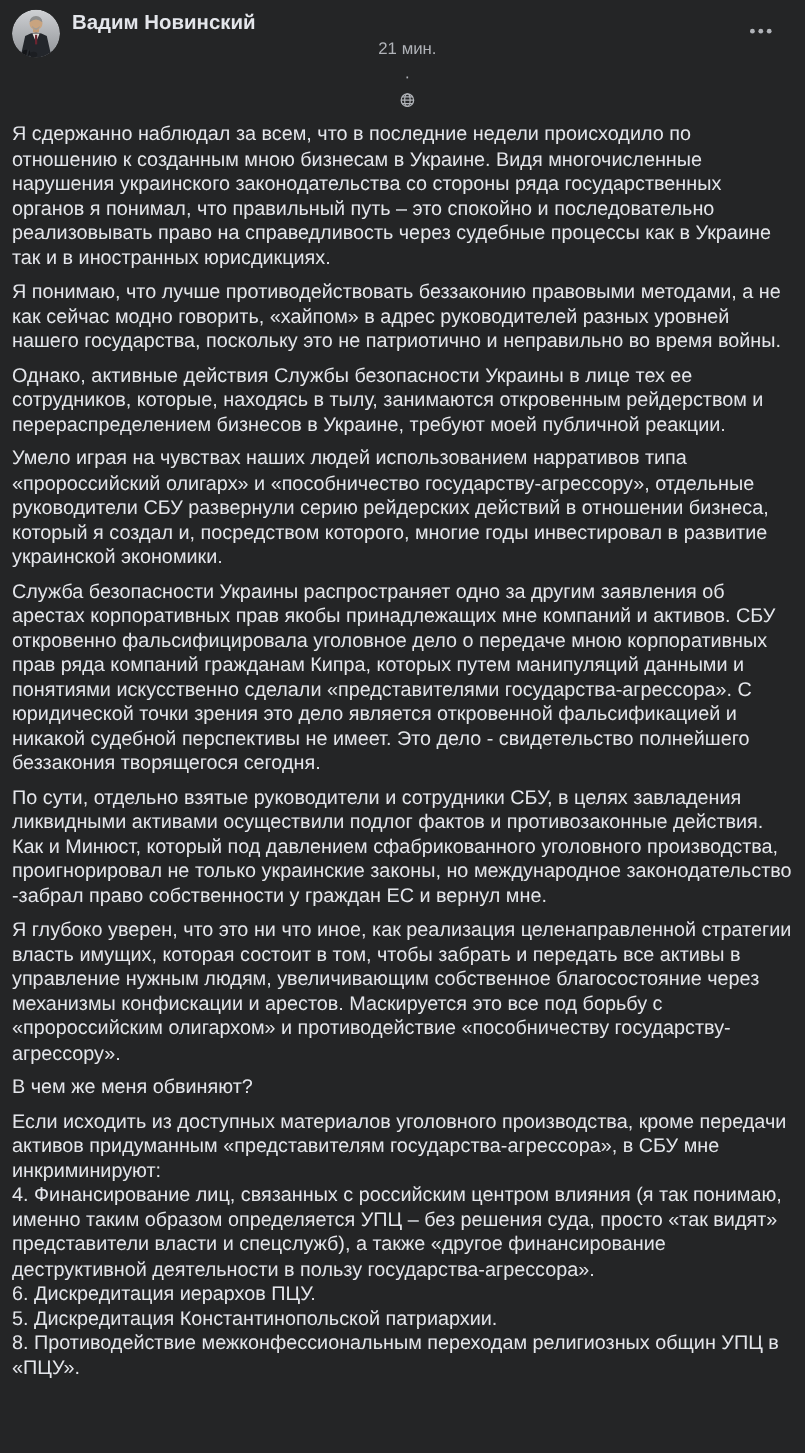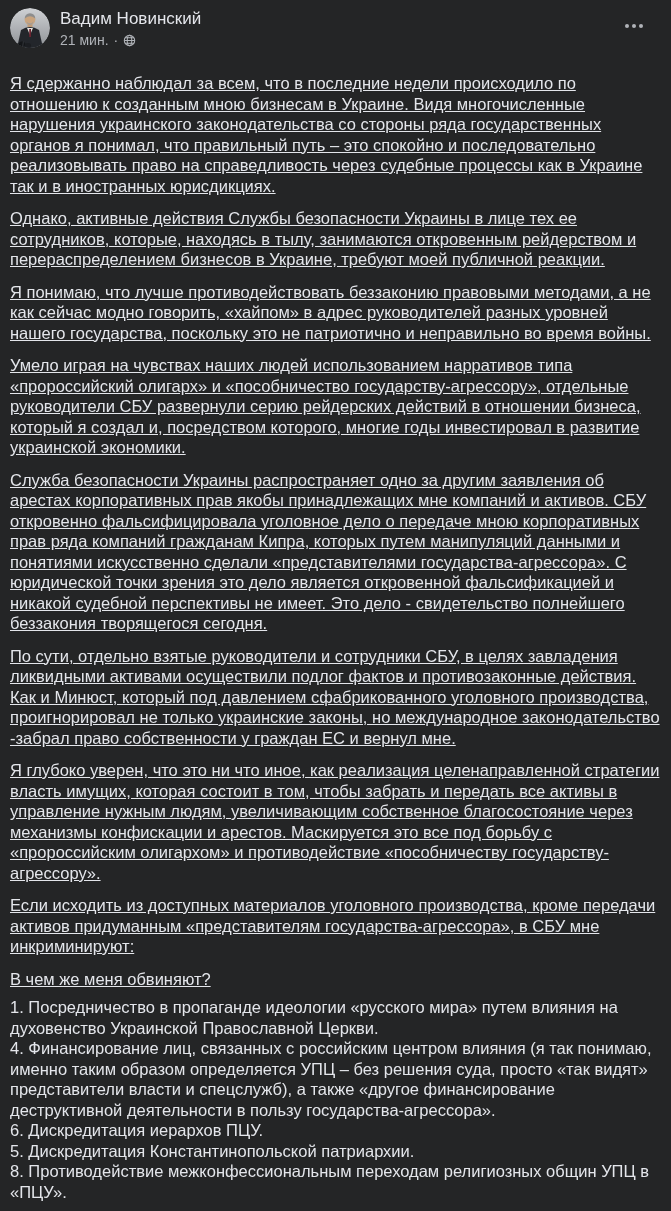--- a/index.html
+++ b/index.html
@@ -29,33 +29,34 @@
     flex-shrink: 0;
     cursor: pointer;
   }
   .avatar svg { display: block; }
   .header-info {
     margin-left: 10px;
     flex-grow: 1;
   }
   .author {
     font-size: 17px;
-    font-weight: 400;
+    font-weight: 700;
     color: #e4e6eb;
     line-height: 22px;
     cursor: pointer;
   }
   .meta-row {
     display: flex;
     align-items: center;
     gap: 5px;
     font-size: 14px;
     color: #b0b3b8;
     line-height: 18px;
     margin-top: 1px;
+    flex-direction: column;
   }
   .globe { display: inline-flex; align-items: center; }
   .more-btn {
     margin-left: auto;
     margin-top: 10px;
     margin-right: 8px;
     padding: 6px;
     border-radius: 50%;
     cursor: pointer;
     display: flex;
@@ -69,21 +70,21 @@
     background: #b0b3b8;
     display: block;
   }
   
   .post-body {
     padding: 8px 10px 10px 10px;
     font-size: 16.5px;
     line-height: 20.5px;
     color: #e4e6eb;
   }
-  .para { margin: 12px 0 8px 0; text-decoration: underline; }
+  .para { margin: 0 0 8px 0; }
   .para.no-gap { margin-bottom: 0; }
   .list-line { margin: 0; }
   .list-block { margin: 0 0 8px 0; }
 </style>
 </head>
 <body>
 
 <div class="post">
 
   <div class="post-header">
@@ -146,31 +147,30 @@
           <i></i>
           <i></i>
           <i></i>
         </span>
     </div>
 
   </div>
 
   <div class="post-body">
     <p class="para">Я сдержанно наблюдал за всем, что в последние недели происходило по отношению к созданным мною бизнесам в Украине. Видя многочисленные нарушения украинского законодательства со стороны ряда государственных органов я понимал, что правильный путь – это спокойно и последовательно реализовывать право на справедливость через судебные процессы как в Украине так и в иностранных юрисдикциях.</p>
+    <p class="para">Я понимаю, что лучше противодействовать беззаконию правовыми методами, а не как сейчас модно говорить, «хайпом» в адрес руководителей разных уровней нашего государства, поскольку это не патриотично и неправильно во время войны.</p>
     <p class="para">Однако, активные действия Службы безопасности Украины в лице тех ее сотрудников, которые, находясь в тылу, занимаются откровенным рейдерством и перераспределением бизнесов в Украине, требуют моей публичной реакции.</p>
-    <p class="para">Я понимаю, что лучше противодействовать беззаконию правовыми методами, а не как сейчас модно говорить, «хайпом» в адрес руководителей разных уровней нашего государства, поскольку это не патриотично и неправильно во время войны.</p>
     <p class="para">Умело играя на чувствах наших людей использованием нарративов типа «пророссийский олигарх» и «пособничество государству-агрессору»,  отдельные руководители СБУ развернули серию рейдерских действий в отношении бизнеса, который я создал и, посредством которого, многие годы инвестировал в развитие украинской экономики.</p>
     <p class="para">Служба безопасности Украины распространяет одно за другим заявления об арестах корпоративных прав якобы принадлежащих мне компаний и активов. СБУ откровенно фальсифицировала уголовное дело о передаче мною корпоративных прав ряда компаний гражданам Кипра, которых путем манипуляций данными и понятиями искусственно сделали «представителями государства-агрессора». С юридической точки зрения это дело является откровенной фальсификацией и никакой судебной перспективы не имеет. Это дело - свидетельство полнейшего беззакония творящегося сегодня.</p>
     <p class="para">По сути, отдельно взятые руководители и сотрудники СБУ, в целях завладения ликвидными активами осуществили подлог фактов и противозаконные действия. Как и Минюст, который под давлением  сфабрикованного уголовного производства, проигнорировал не только украинские законы, но международное законодательство -забрал право собственности у граждан ЕС и вернул мне.</p>
     <p class="para">Я глубоко уверен, что это ни что иное, как реализация целенаправленной стратегии власть имущих, которая состоит в том, чтобы забрать и передать все активы в управление нужным людям, увеличивающим собственное благосостояние через механизмы конфискации и арестов. Маскируется это все под борьбу с «пророссийским олигархом» и противодействие «пособничеству государству-агрессору».</p>
+    <p class="para">В чем же меня обвиняют?</p>
     <p class="para no-gap">Если исходить из доступных материалов уголовного производства, кроме передачи активов придуманным «представителям государства-агрессора», в СБУ мне инкриминируют:</p>
-    <p class="para">В чем же меня обвиняют?</p>
 
     <div class="list-block">
-      <div class="list-line">1. Посредничество в пропаганде идеологии «русского мира» путем влияния на духовенство Украинской Православной Церкви.</div>
       <div class="list-line">4. Финансирование лиц, связанных с российским центром влияния (я так понимаю, именно таким образом определяется УПЦ – без решения суда, просто «так видят» представители власти и спецслужб), а также «другое финансирование деструктивной деятельности в пользу государства-агрессора».</div>
       <div class="list-line">6. Дискредитация иерархов ПЦУ.</div>
       <div class="list-line">5. Дискредитация Константинопольской патриархии.</div>
       <div class="list-line">8. Противодействие межконфессиональным переходам религиозных общин УПЦ в «ПЦУ».</div>
 
     </div>
 
   </div>
 
 </div>

